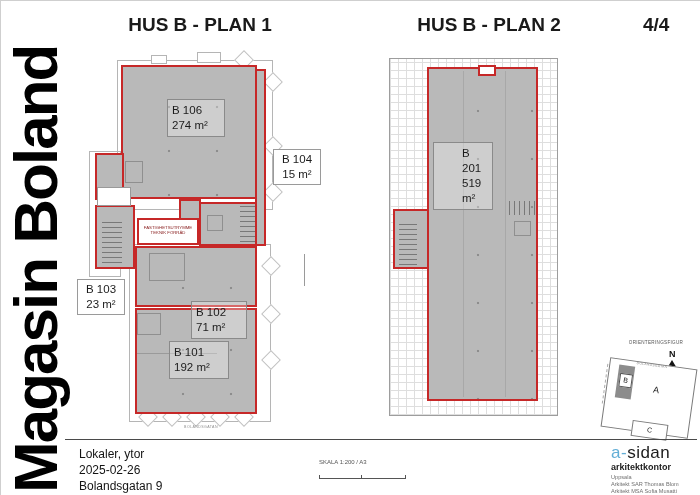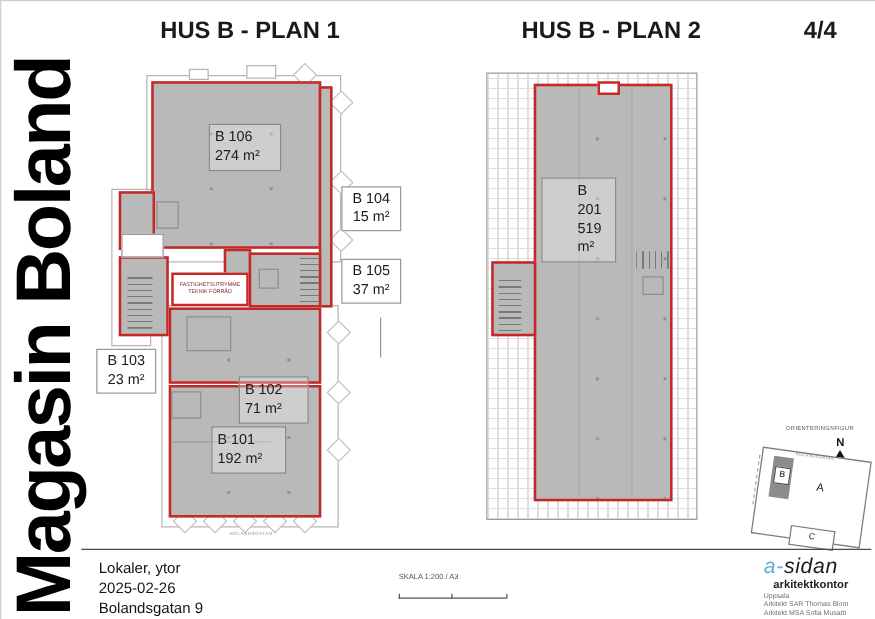--- a/index.html
+++ b/index.html
@@ -67,23 +67,23 @@
   .sitefig .st-top{position:absolute;left:26px;top:-1px;font-size:3.4px;letter-spacing:0.3px;color:#888;}
   .sitefig .st-left{position:absolute;left:-3px;top:6px;width:1px;height:40px;border-left:1px dashed #aaa;}
 
   
   .rule{position:absolute;left:64px;top:438px;width:632px;border-top:1.5px solid #4a4a4a;z-index:5;}
   .docinfo{position:absolute;left:78px;top:445px;font-size:12px;line-height:16px;color:#141414;z-index:5;}
   .scale-label{position:absolute;left:318px;top:458px;font-size:6px;color:#555;z-index:5;}
   .scalebar{position:absolute;left:318px;top:477px;width:86px;border-top:1px solid #555;z-index:5;}
   .tick{position:absolute;width:1px;height:4px;background:#555;top:474px;z-index:5;}
   .firm{position:absolute;left:610px;top:443px;z-index:5;}
-  .firm .logo{font-size:17px;line-height:17px;letter-spacing:0.5px;color:#1c1c1c;font-style:italic;}
+  .firm .logo{font-size:17px;line-height:17px;letter-spacing:0.5px;color:#1c1c1c;}
   .firm .logo .la{color:#62aed6;}
-  .firm .type{font-size:9px;font-weight:bold;color:#1c1c1c;margin-top:1px;text-align:right;}
+  .firm .type{font-size:9px;font-weight:bold;color:#1c1c1c;margin-top:1px;}
   .firm .det{font-size:5.6px;line-height:6.8px;color:#707070;margin-top:2px;}
 </style>
 </head>
 <body>
 
 <div class="sheet">
 
   <div class="vtitle">Magasin Boland</div>
 
   <div class="plan-title" style="left:118px;top:13px;width:162px;">HUS B - PLAN 1</div>
@@ -142,24 +142,20 @@
   </div>
   <div class="room-label" style="left:168px;top:340px;width:60px;">
     <span>B 101</span>
     <span>192 m²</span>
   </div>
 
   <div class="room-label-ext" style="left:272px;top:148px;width:48px;">
     <span>B 104</span>
     <span>15 m²</span>
   </div>
-  <div class="room-label-ext" style="left:272px;top:206px;width:48px;">
-    <span>B 105</span>
-    <span>37 m²</span>
-  </div>
   <div class="room-label-ext" style="left:76px;top:278px;width:48px;">
     <span>B 103</span>
     <span>23 m²</span>
   </div>
 
   <div class="street-sm" style="left:150px;top:424px;width:100px;">BOLANDSGATAN</div>
   <div class="thinline" style="left:303px;top:253px;width:1px;height:32px;"></div>
 
   <div class="hatch" style="left:388px;top:57px;width:167px;height:356px;"></div>
   <div class="room dots" style="left:426px;top:66px;width:111px;height:334px;background-size:54px 48px;"></div>

